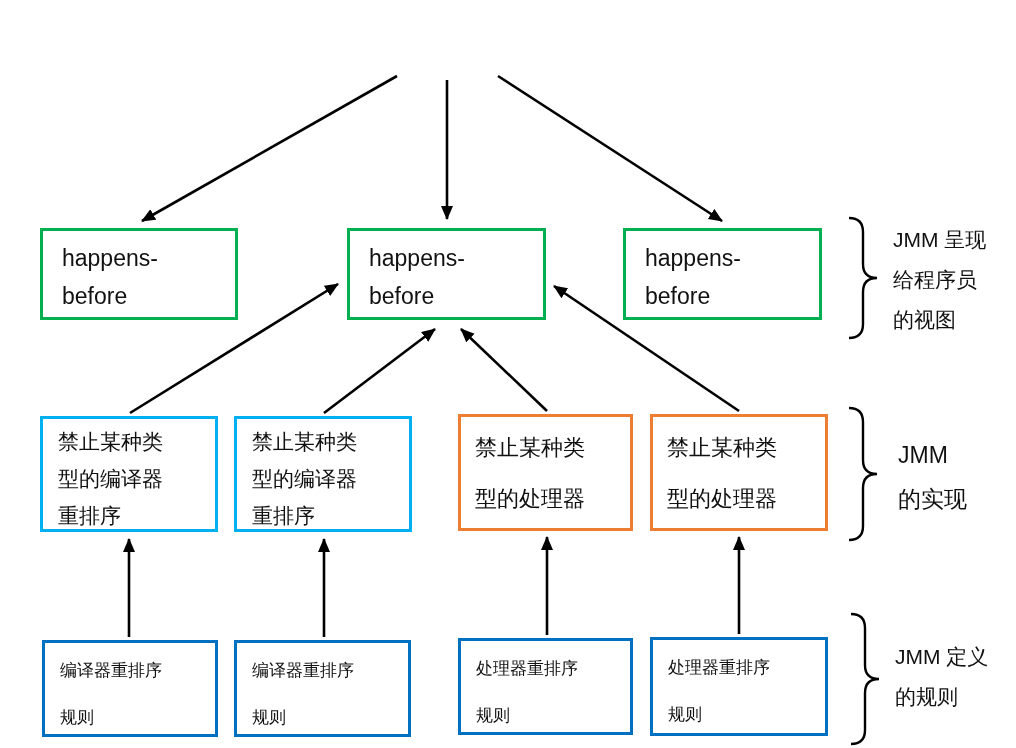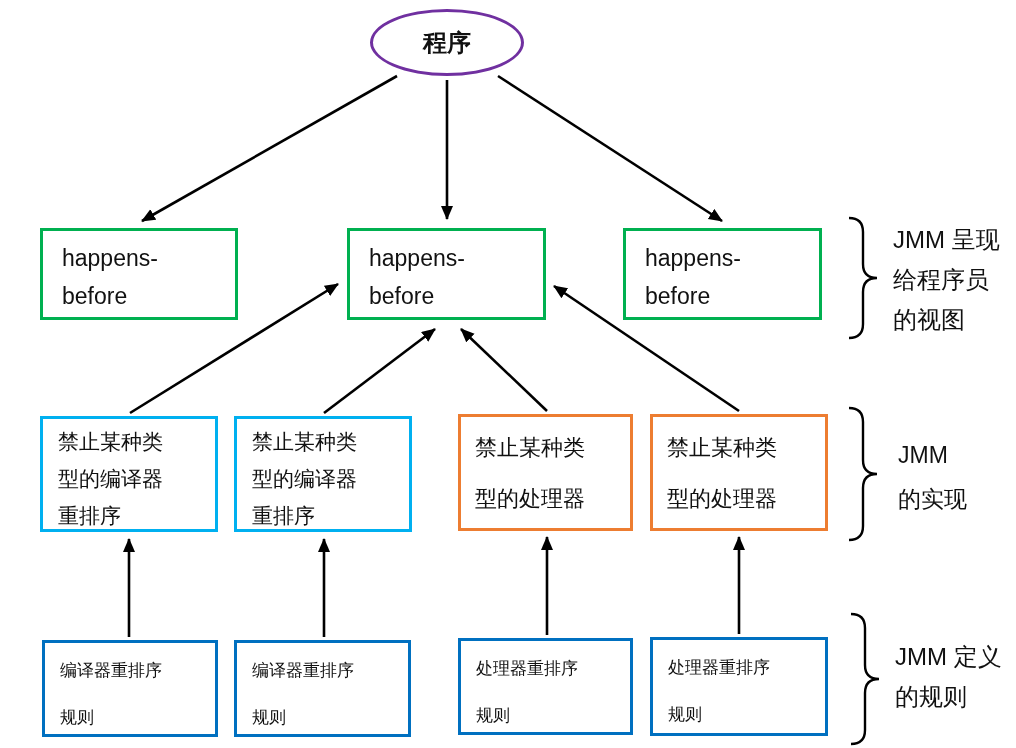--- a/index.html
+++ b/index.html
@@ -27,21 +27,21 @@
     font-size:21px;line-height:37px;padding:4px 0 0 15px;
   }
   .impl-processor{
     border:3px solid var(--orange,#ED7D31);
     font-size:22px;line-height:51px;padding:5px 0 0 14px;
   }
   .rule{
     border:3px solid var(--blue,#0070C0);
     font-size:17px;line-height:47px;padding:4px 0 0 15px;
   }
-  .annotation{position:absolute;font-size:24px;line-height:40px;}
+  .annotation{position:absolute;font-size:21px;line-height:40px;}
   .annotation.a-mid{font-size:23px;line-height:44px;}
   .seg-b{font-weight:normal;}
   
   #hb1{left:40px;top:228px;width:198px;height:92px;}
   #hb2{left:347px;top:228px;width:199px;height:92px;}
   #hb3{left:623px;top:228px;width:199px;height:92px;}
   #c1{left:40px;top:416px;width:178px;height:116px;}
   #c2{left:234px;top:416px;width:178px;height:116px;}
   #o1{left:458px;top:414px;width:175px;height:117px;}
   #o2{left:650px;top:414px;width:178px;height:117px;}
@@ -77,23 +77,20 @@
     <line x1="129" y1="637" x2="129" y2="539" marker-end="url(#ah)"></line>
     <line x1="324" y1="637" x2="324" y2="539" marker-end="url(#ah)"></line>
     <line x1="547" y1="635" x2="547" y2="537" marker-end="url(#ah)"></line>
     <line x1="739" y1="634" x2="739" y2="537" marker-end="url(#ah)"></line>
 
     <path class="brace" d="M 849,218 Q 863,218 863,232 L 863,264 Q 863,278 877,278 Q 863,278 863,292 L 863,324 Q 863,338 849,338"></path>
     <path class="brace" d="M 849,408 Q 863,408 863,422 L 863,460 Q 863,474 877,474 Q 863,474 863,488 L 863,526 Q 863,540 849,540"></path>
     <path class="brace" d="M 851,614 Q 865,614 865,628 L 865,665 Q 865,679 879,679 Q 865,679 865,693 L 865,730 Q 865,744 851,744"></path>
   </svg>
 
-  <div class="node-ellipse">
-    <span>程序</span>
-  </div>
 
   <div id="hb1" class="box hb">happens-
 before</div>
   <div id="hb2" class="box hb">happens-
 before</div>
   <div id="hb3" class="box hb">happens-
 before</div>
 
   <div id="c1" class="box impl-compiler"><span>禁止某种类</span><br><span>型的编译器</span><br><span>重排序</span></div>
   <div id="c2" class="box impl-compiler"><span>禁止某种类</span><br><span>型的编译器</span><br><span>重排序</span></div>

